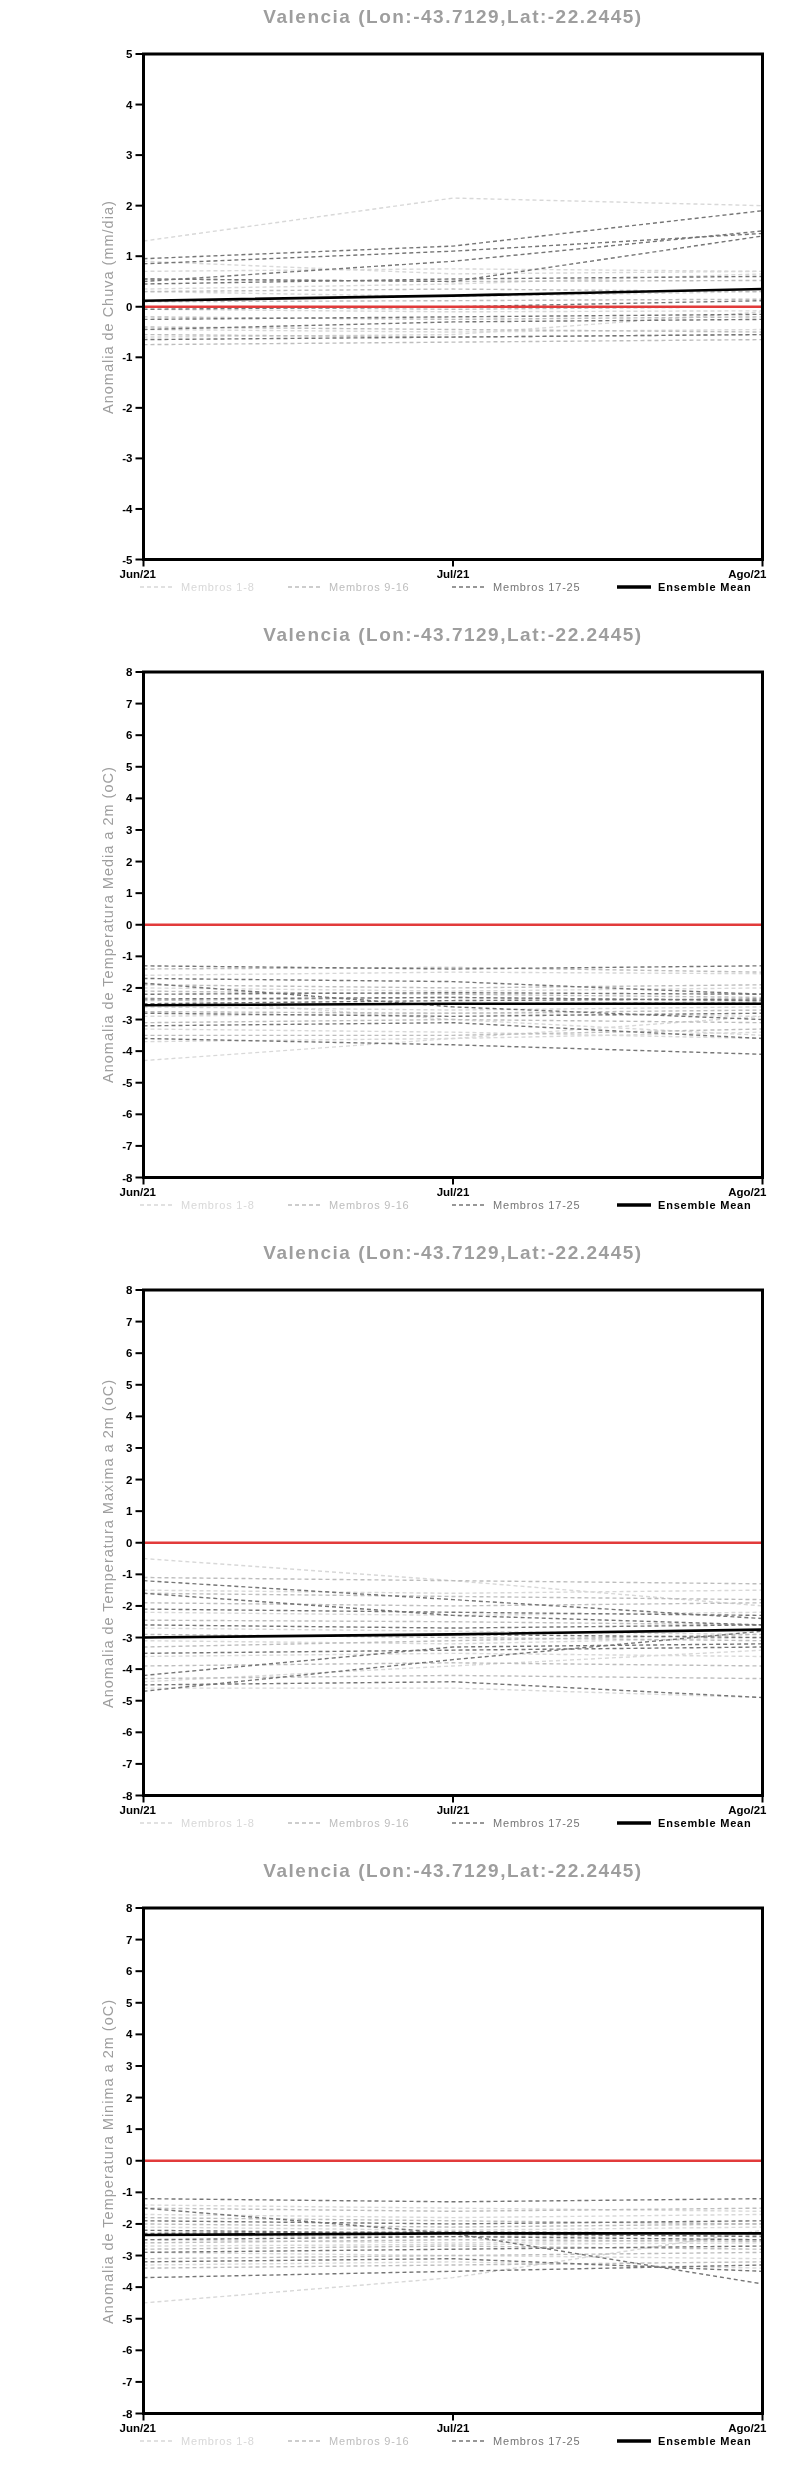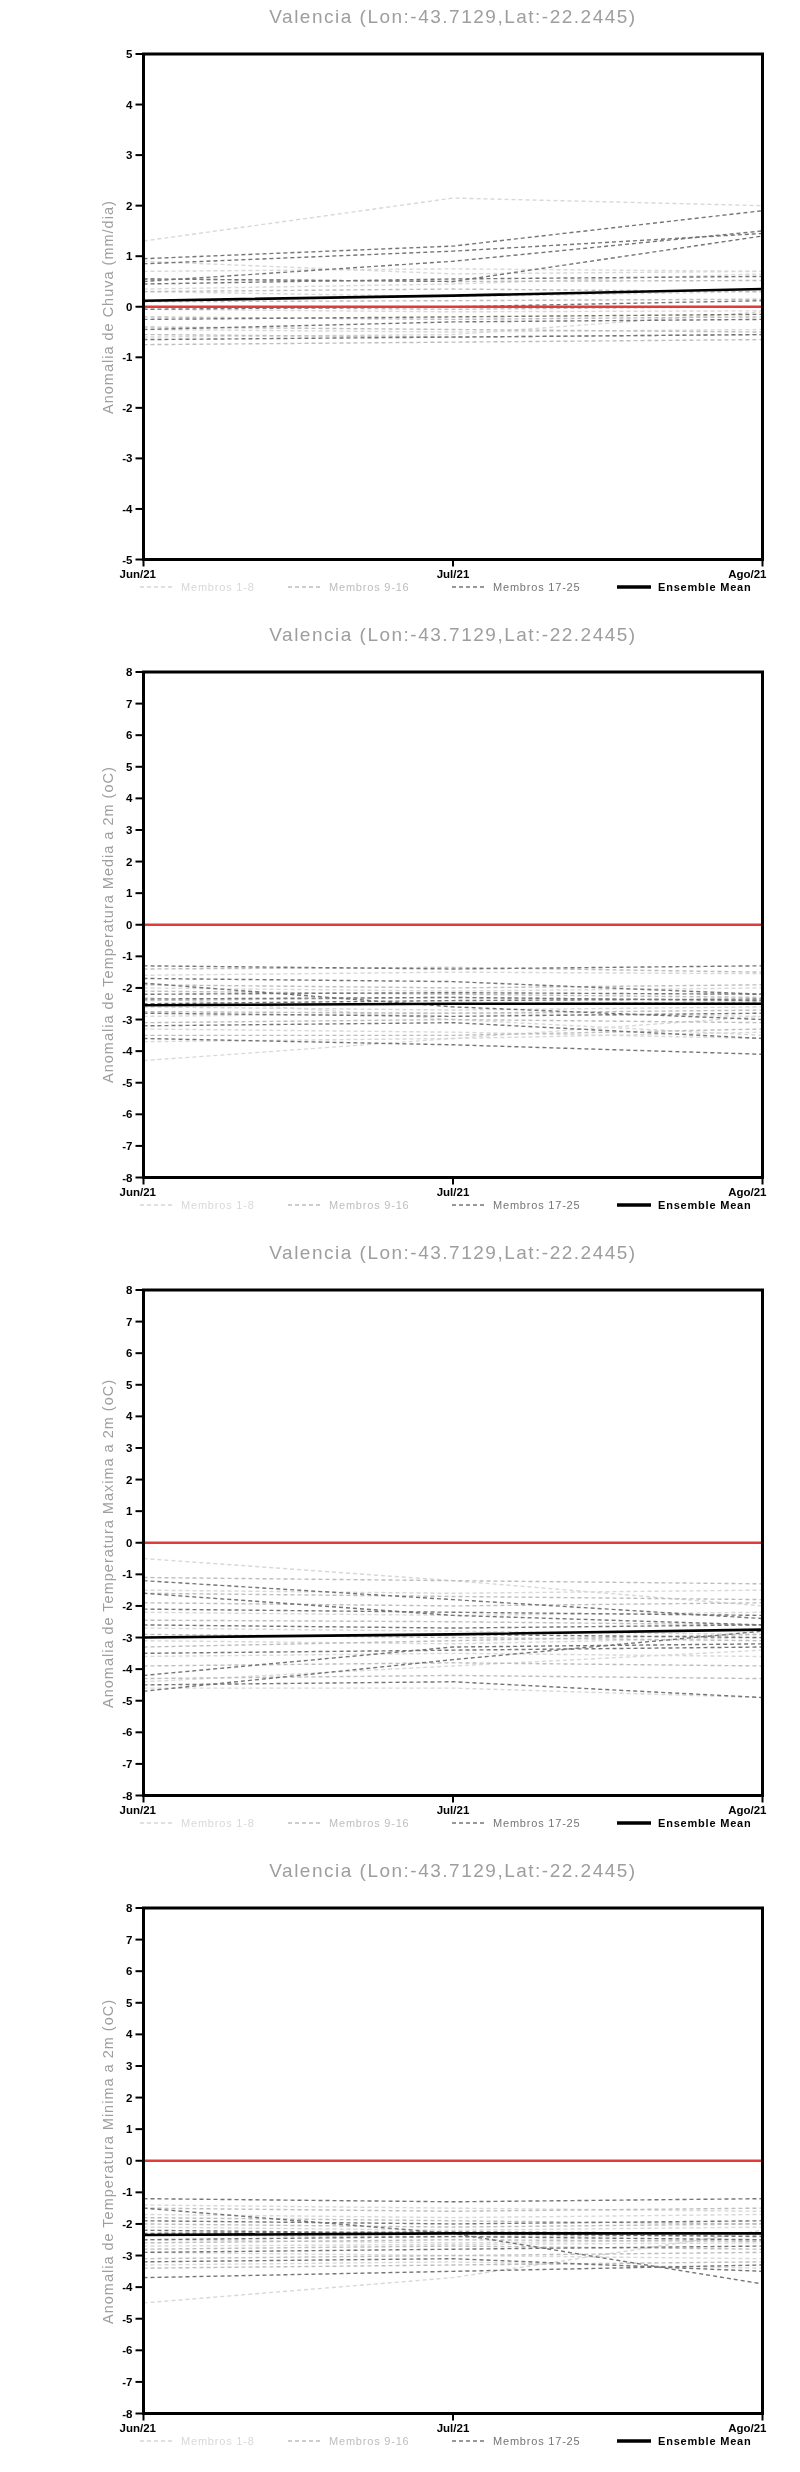--- a/index.html
+++ b/index.html
@@ -2,21 +2,21 @@
 <html><head>
 <meta charset="utf-8">
 <style>
   html,body{margin:0;padding:0;background:#ffffff;}
   body{width:800px;font-family:"Liberation Sans",sans-serif;}
   .page{position:relative;width:800px;height:2472px;background:#fff;}
   .chart-block{position:relative;width:800px;height:618px;}
   .chart-title{
     position:absolute;top:6px;left:143px;width:620px;height:30px;
     margin:0;text-align:center;
-    font-size:19px;font-weight:400;color:#9e9e9e;letter-spacing:1.5px;
+    font-size:19px;font-weight:700;color:#9e9e9e;letter-spacing:1.5px;
     font-family:"Liberation Sans",sans-serif;white-space:nowrap;
   }
   .y-axis-label{
     position:absolute;left:97px;top:54px;height:506px;width:22px;
     display:flex;align-items:center;justify-content:center;
     writing-mode:vertical-rl;transform:rotate(180deg);
     font-size:14.5px;color:#9e9e9e;letter-spacing:1px;white-space:nowrap;
   }
   svg.plot{position:absolute;left:0;top:0;}
 </style>

